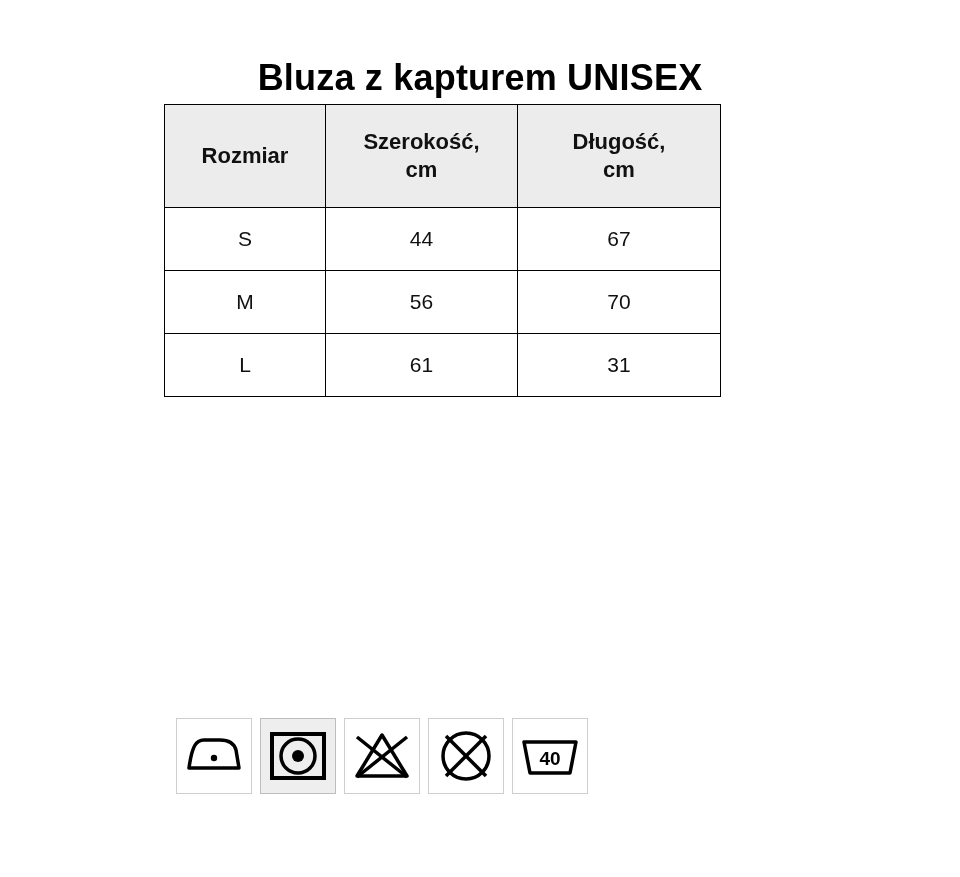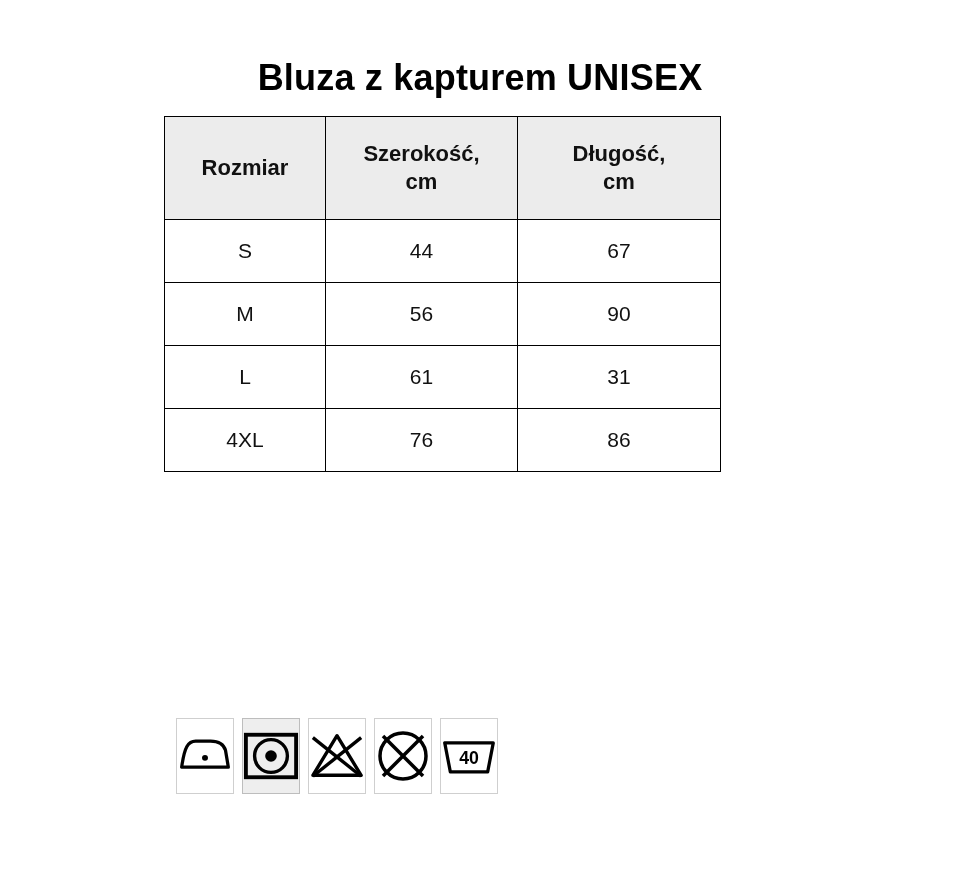--- a/index.html
+++ b/index.html
@@ -26,21 +26,21 @@
     left: 0;
     width: 960px;
     text-align: center;
     font-size: 36px;
     font-weight: bold;
     letter-spacing: 0.2px;
     line-height: 44px;
   }
   .size-table {
     position: absolute;
-    top: 116px;
+    top: 104px;
     left: 164px;
     width: 556px;
     border-collapse: collapse;
     table-layout: fixed;
   }
   .size-table th,
   .size-table td {
     border: 1px solid #000000;
     text-align: center;
     font-size: 21px;
@@ -63,21 +63,21 @@
     padding: 0 6px;
   }
   .care-row {
     position: absolute;
     top: 718px;
     left: 176px;
     display: flex;
     gap: 8px;
   }
   .care-icon {
-    width: 58px;
+    width: 76px;
     height: 76px;
     border: 1px solid #cfcfcf;
     background: #ffffff;
     display: flex;
     align-items: center;
     justify-content: center;
     box-sizing: border-box;
   }
   .care-icon.shaded {
     background: #eeeeee;
@@ -117,31 +117,26 @@
     </thead>
     <tbody>
       <tr>
         <td>S</td>
         <td>44</td>
         <td>67</td>
       </tr>
       <tr>
         <td>M</td>
         <td>56</td>
-        <td>90</td>
+        <td>70</td>
       </tr>
       <tr>
         <td>L</td>
         <td>61</td>
         <td>31</td>
-      </tr>
-      <tr>
-        <td>4XL</td>
-        <td>76</td>
-        <td>86</td>
       </tr>
     </tbody>
   </table>
 
   <div class="care-row">
 
     <div class="care-icon">
       <svg width="60" height="44" viewBox="0 0 60 44">
         <path d="M5 34 L55 34 L52 16 C50 9 44 6 36 6 L20 6 C12 6 8 12 5 34 Z" fill="none" stroke="#000" stroke-width="3.5" stroke-linejoin="round"></path>
         <circle cx="30" cy="24" r="3.2" fill="#000"></circle>

